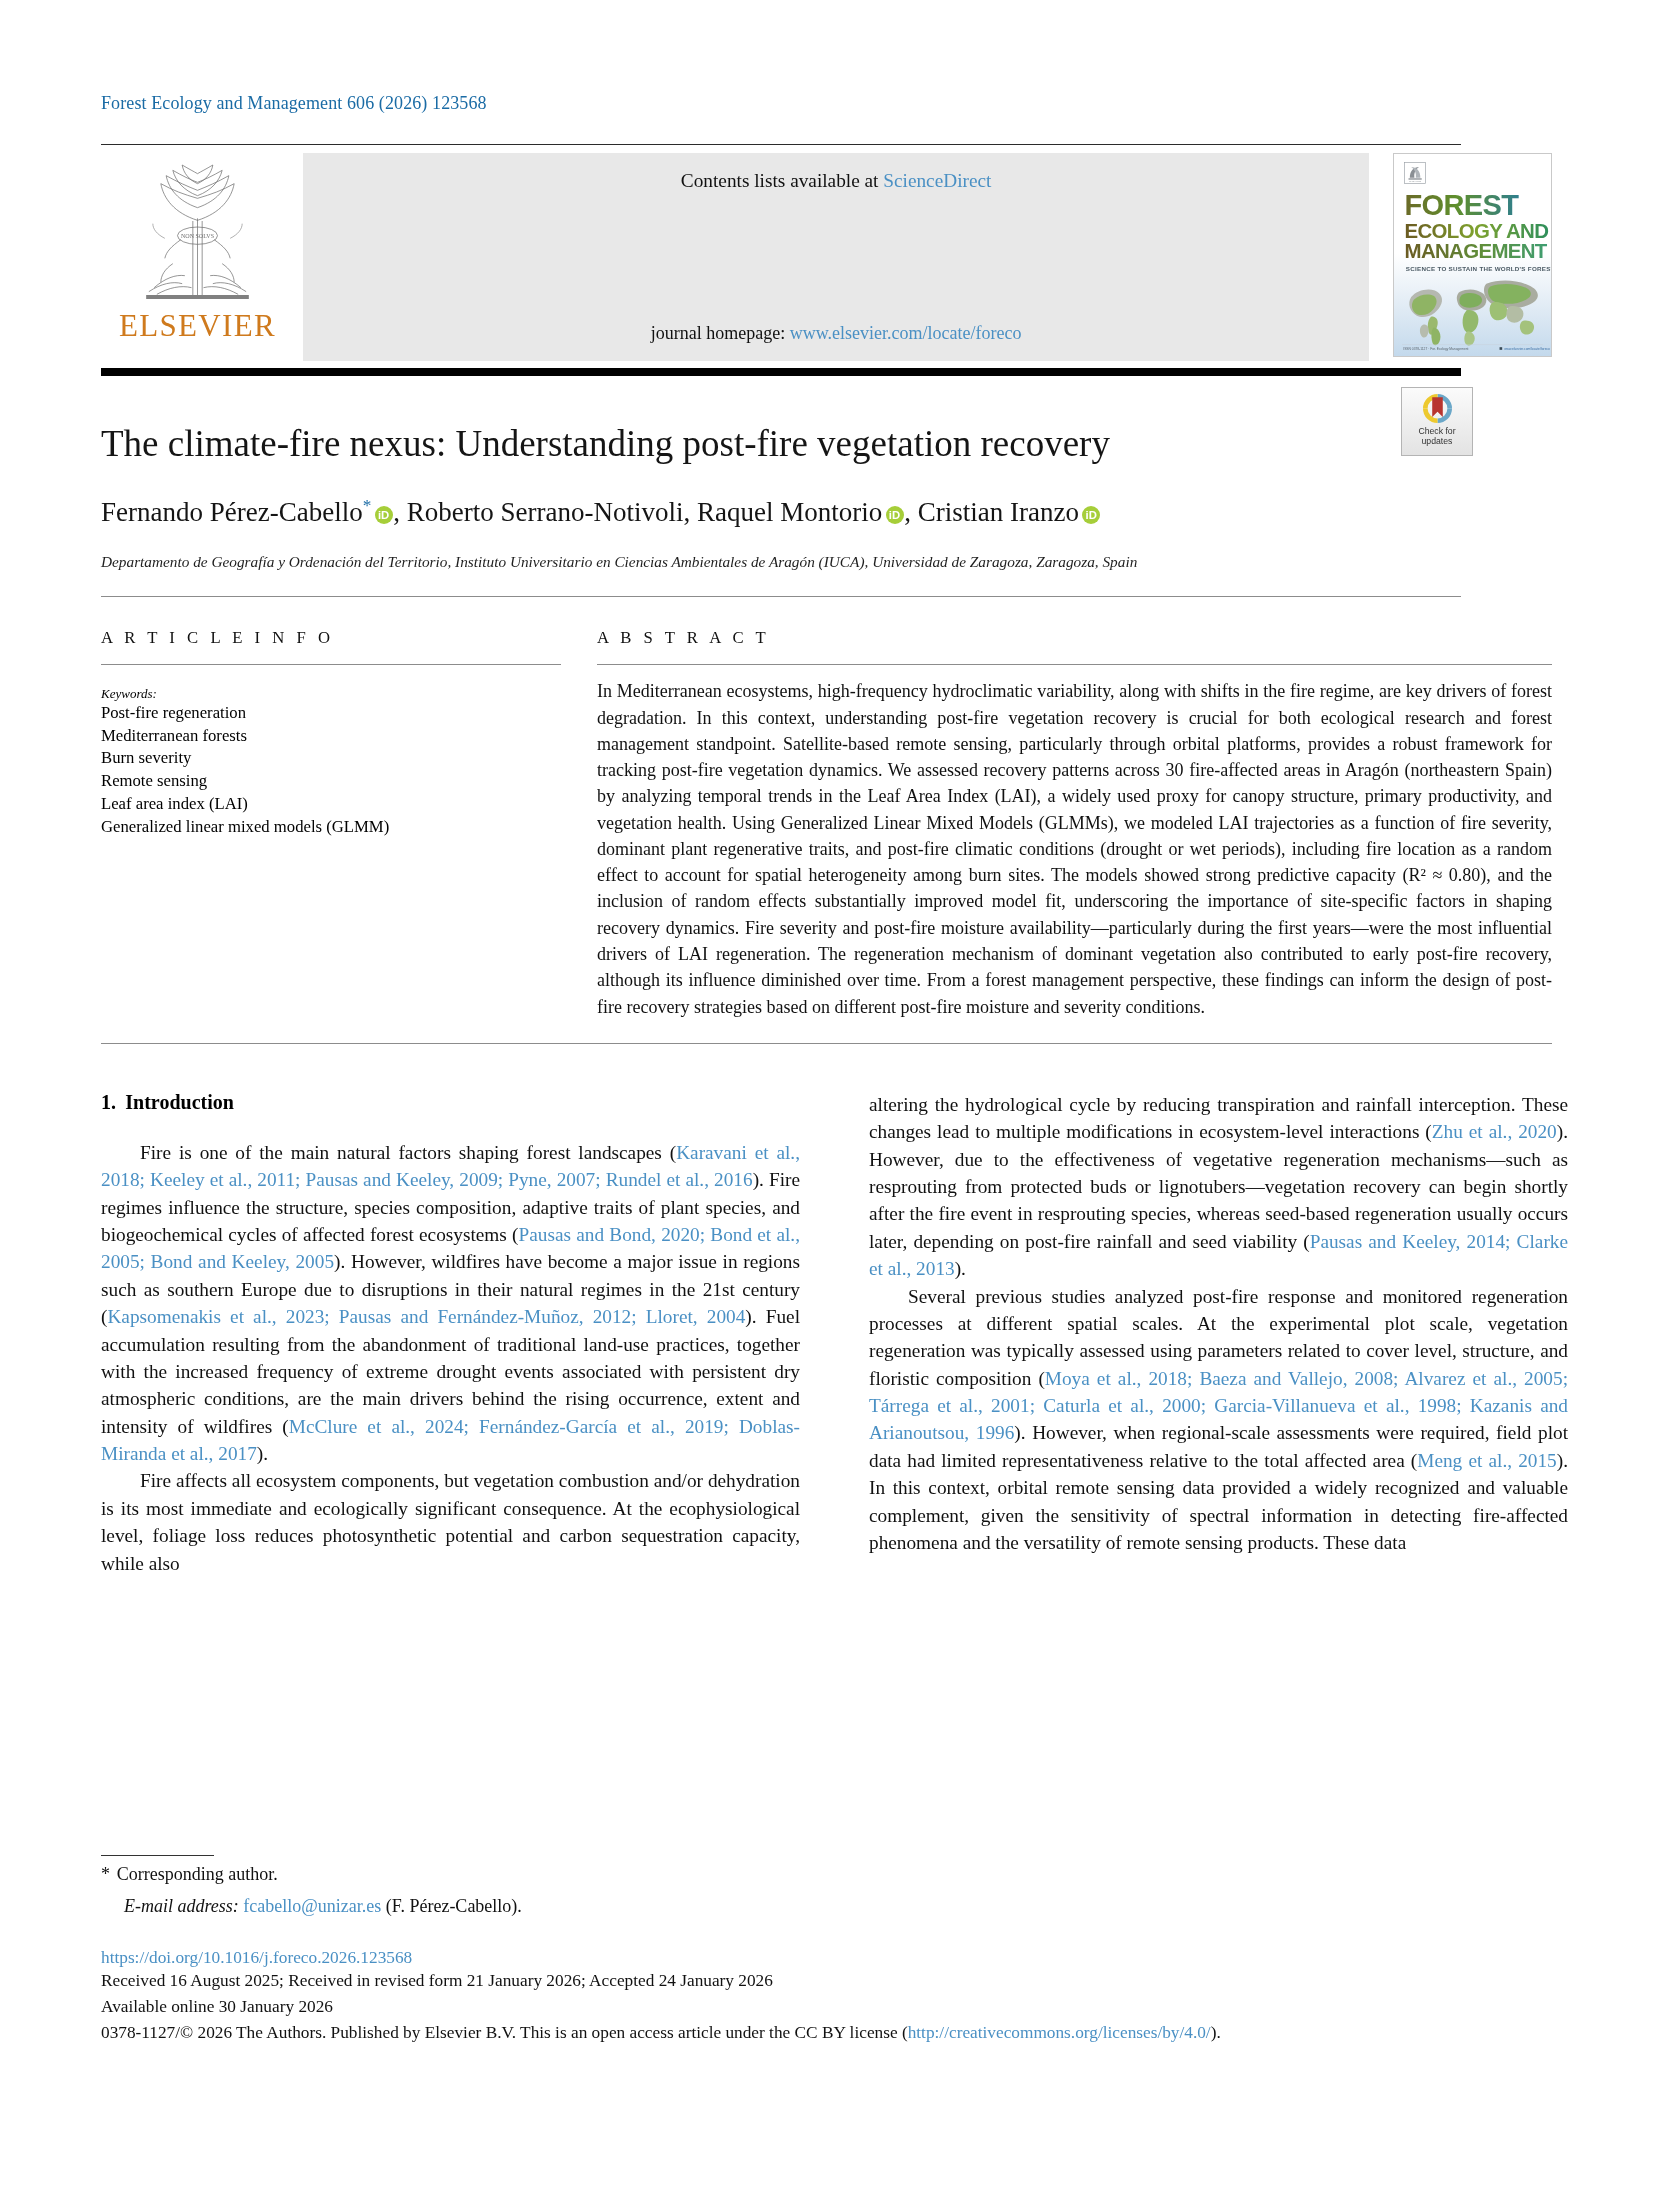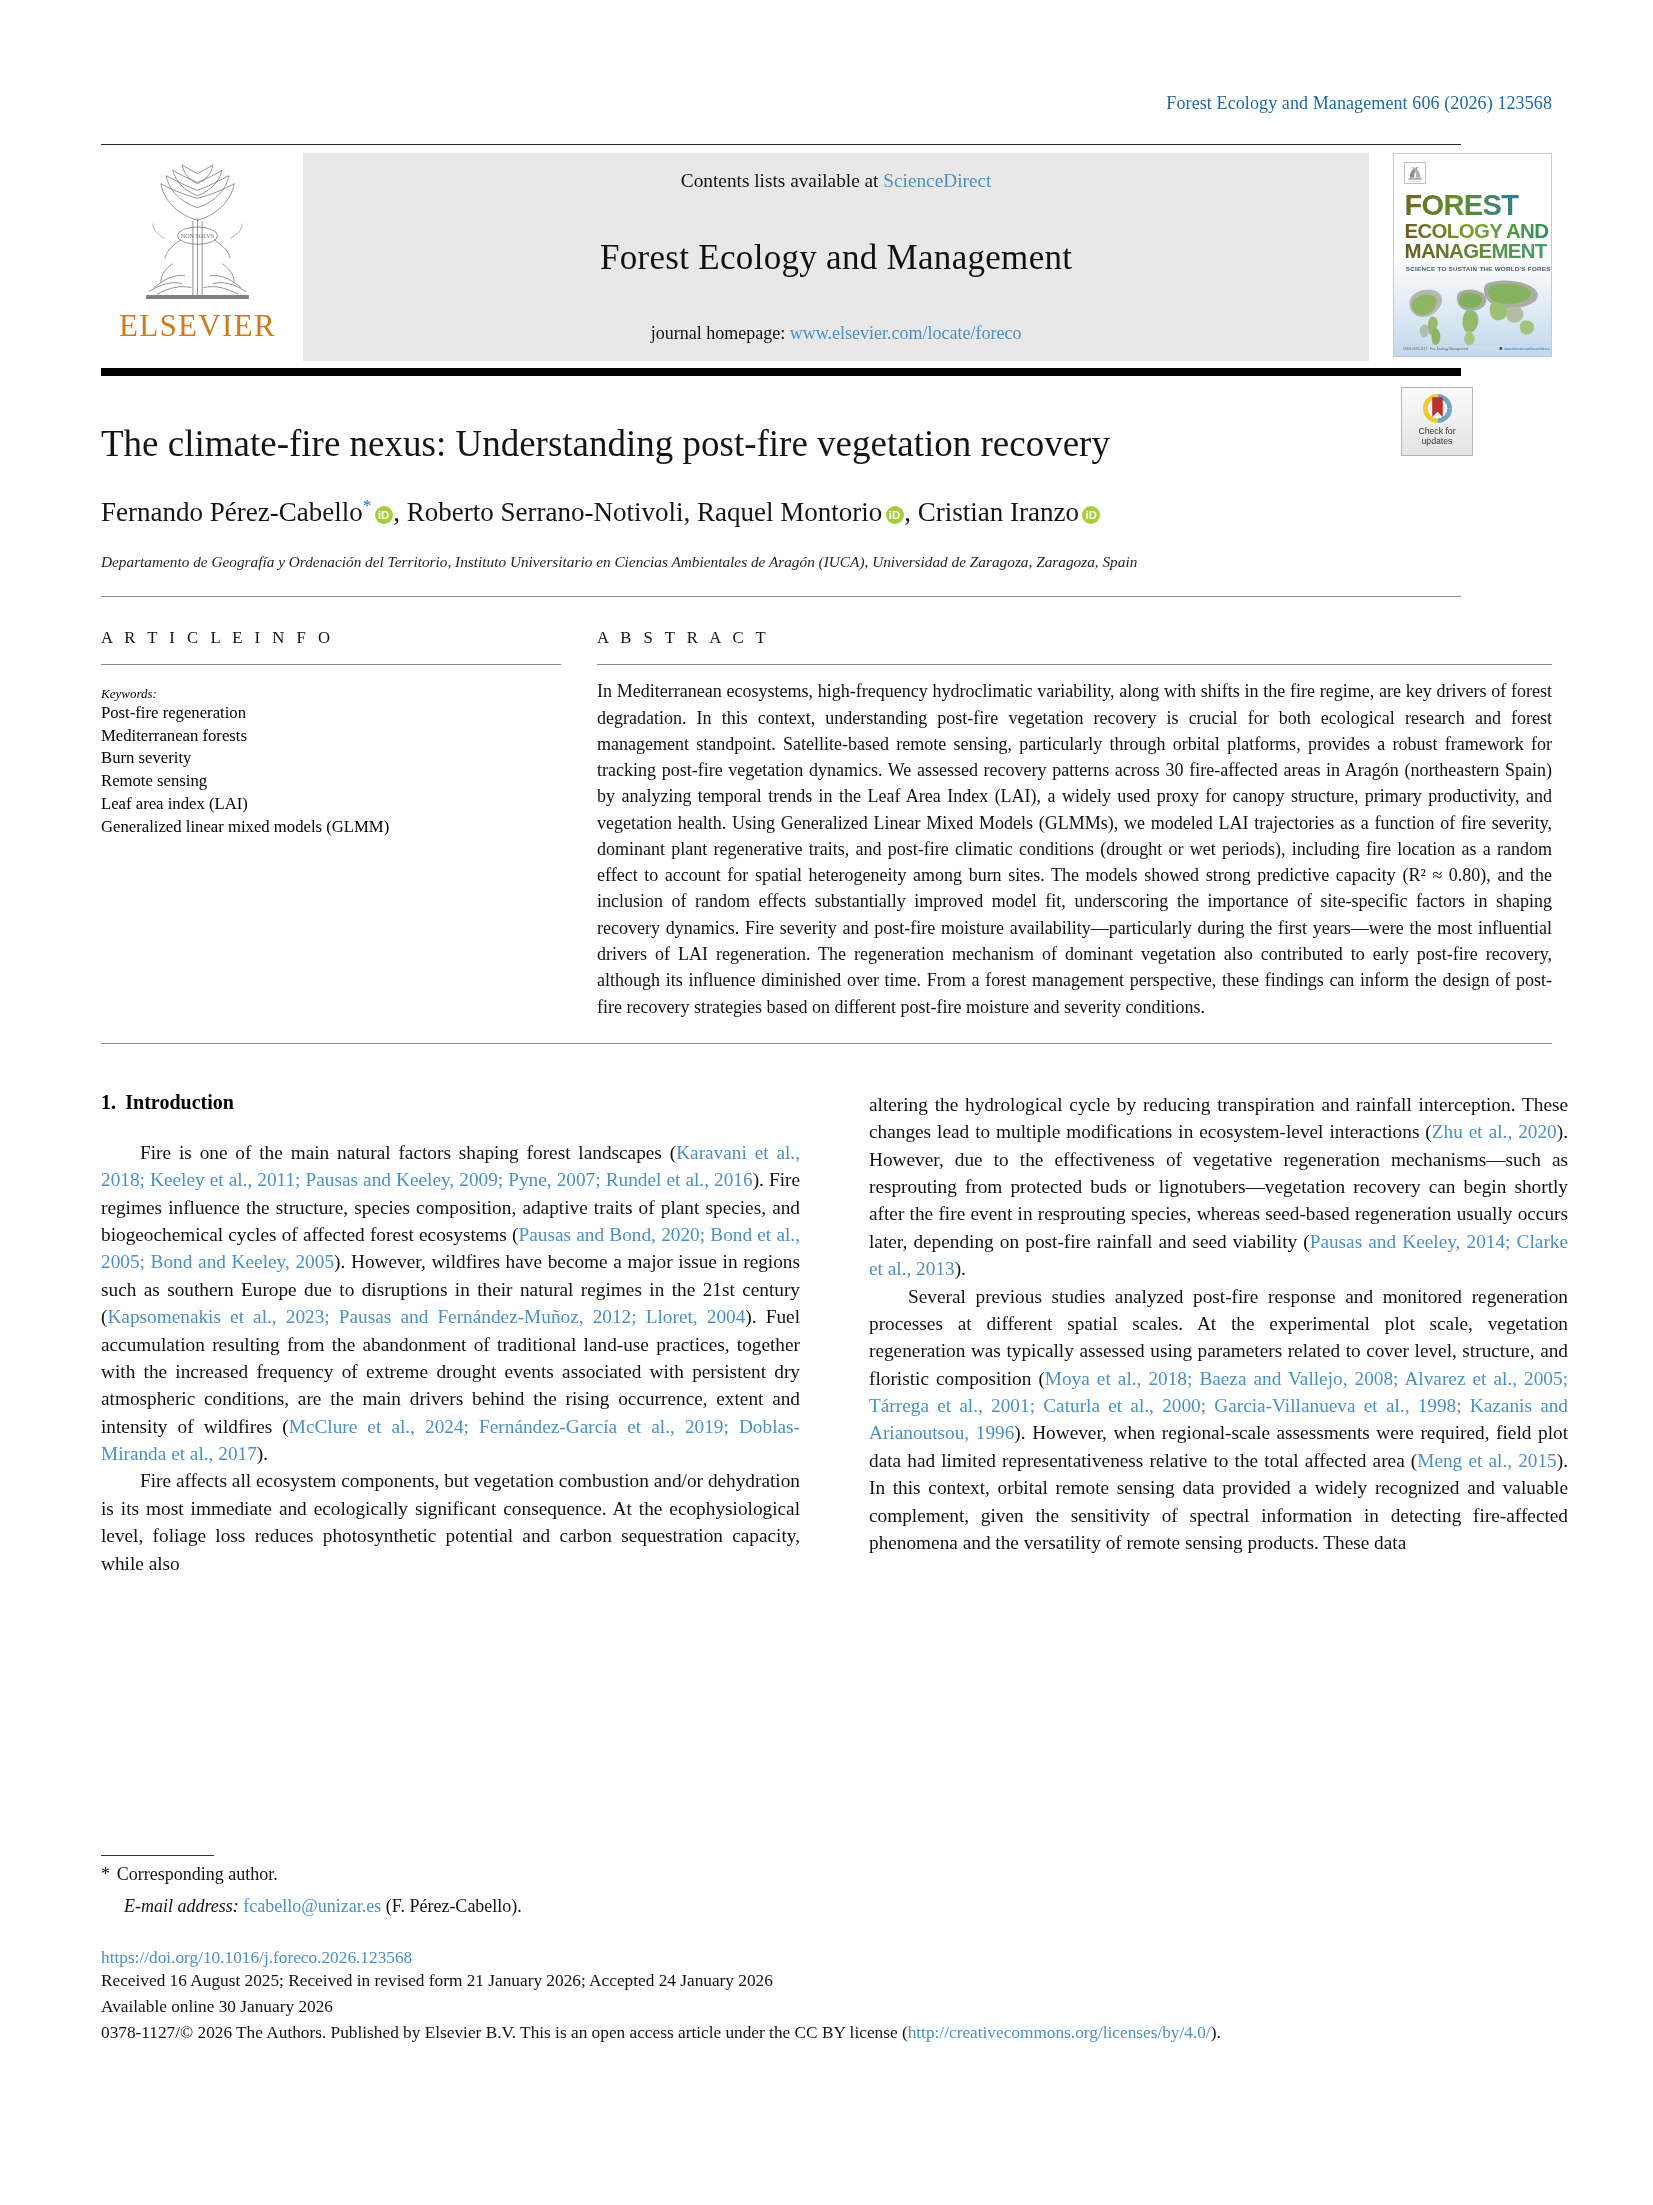--- a/index.html
+++ b/index.html
@@ -24,21 +24,21 @@
   }
   .content {
     position: absolute;
     left: 101px;
     top: 0;
     width: 1451px;
   }
 
   
   .running-head {
-    text-align: right;
+    text-align: left;
     color: #1a6ba5;
     font-size: 18px;
     letter-spacing: 0.1px;
     padding-top: 93px;
   }
 
   
   .masthead-rule {
     margin-top: 30px;
     border-top: 1.3px solid #2b2b2b;
@@ -327,21 +327,20 @@
           <text x="95" y="122" font-size="9" fill="#6f6f6f" text-anchor="middle" font-family="Liberation Serif, serif">NON SOLVS</text>
         </svg>
       </div>
       <div class="elsevier-word">ELSEVIER</div>
     </div>
 
     <div class="masthead-center">
       <div class="contents-line">
         <span>Contents lists available at </span><span class="sd-link">ScienceDirect</span>
       </div>
-      <div class="journal-title">Forest Ecology and Management</div>
       <div class="homepage-line">
         <span>journal homepage: </span><span class="hp-link">www.elsevier.com/locate/foreco</span>
       </div>
     </div>
 
     <div class="cover-thumb">
       <svg viewBox="0 0 238 306" width="157" height="203" aria-hidden="true">
         <defs>
           <linearGradient id="skyg" x1="0" y1="0" x2="0" y2="1">
             <stop offset="0%" stop-color="#ffffff"></stop>

